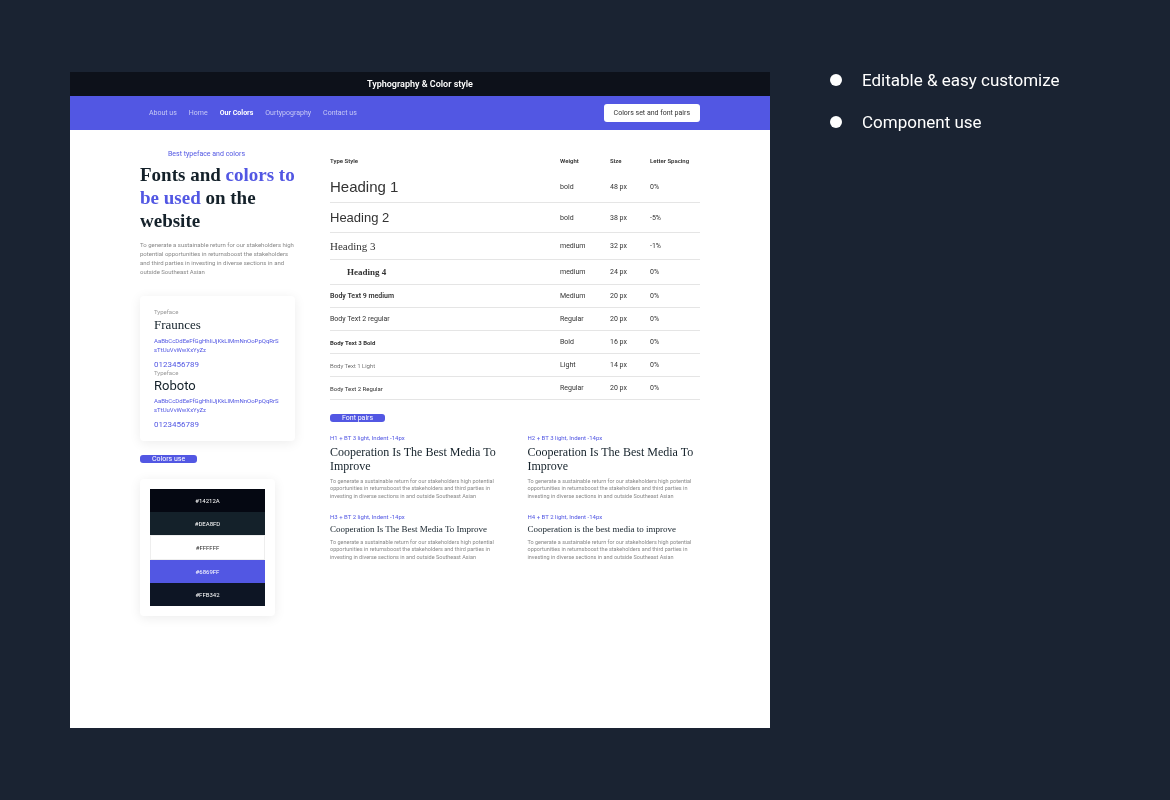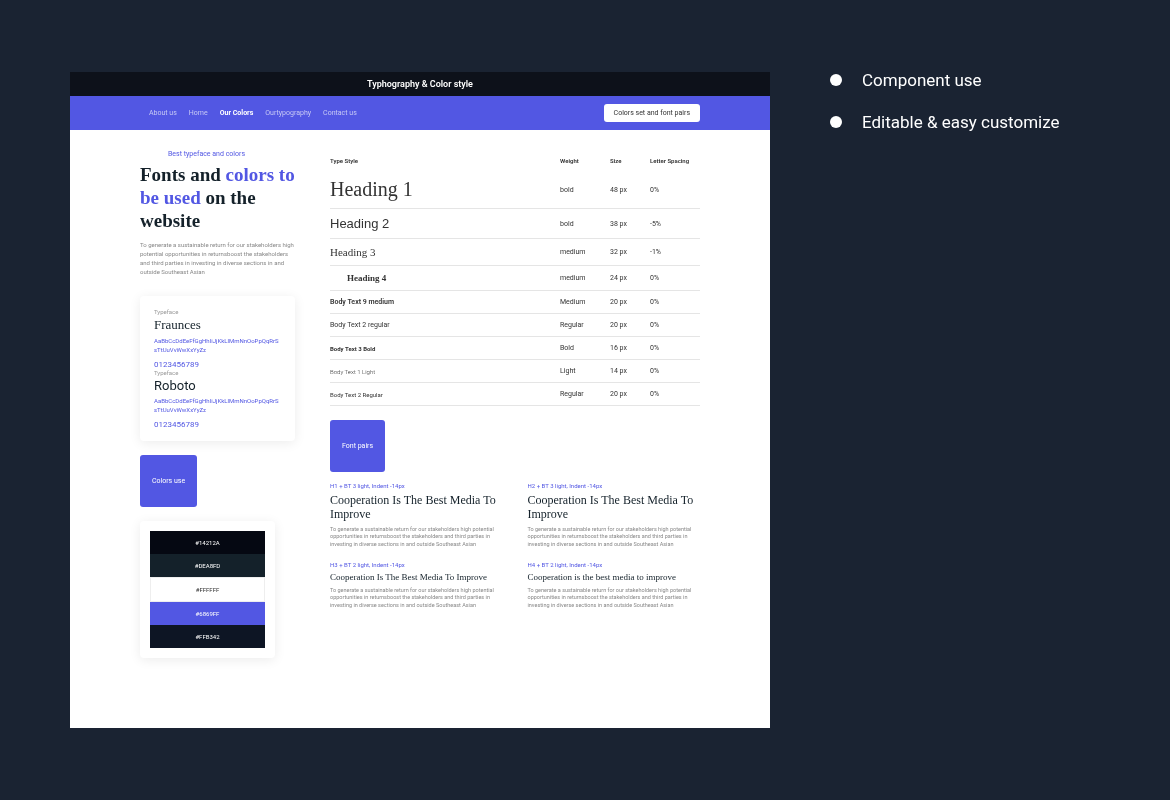--- a/index.html
+++ b/index.html
@@ -70,21 +70,21 @@
   .tf-name { font-size: 13px; font-family: Georgia, serif; color: #14212a; margin-top: 2px; }
   .tf-name.sans { font-family: Roboto, sans-serif; }
   .tf-sample { font-size: 6px; color: #5257e3; margin-top: 4px; line-height: 1.4; word-break: break-all; }
   .tf-nums { font-size: 8px; color: #5257e3; margin-top: 6px; }
   .typebox .tf-label:nth-of-type(2) { margin-top: 10px; }
   .btn-small {
     display: inline-block;
     background: #5257e3;
     color: #fff;
     font-size: 7px;
-    padding: 22px 12px;
+    padding: 0 12px;
     border-radius: 3px;
     margin-top: 14px;
   }
   .colorbox {
     background: #fff;
     border-radius: 4px;
     box-shadow: 0 2px 12px rgba(0,0,0,0.08);
     padding: 10px;
     margin-top: 14px;
     width: 135px;
@@ -98,21 +98,21 @@
   
   .ttable { width: 100%; }
   .trow { display: flex; align-items: center; border-bottom: 1px solid #e5e5e5; padding: 7px 0; }
   .trow.hdr { border-bottom: none; }
   .trow.hdr span { font-size: 6px; color: #333; font-weight: 600; }
   .c1 { flex: 1; }
   .c2 { width: 50px; }
   .c3 { width: 40px; }
   .c4 { width: 50px; }
   .trow span { font-size: 7px; color: #333; }
-  .c1.heading1 { font-size: 20px; font-family: Liberation Serif, serif; }
+  .c1.heading1 { font-size: 15px; font-family: Liberation Sans, sans-serif; }
   .c1.heading2 { font-size: 13px; font-family: Liberation Sans, sans-serif; }
   .c1.heading3 { font-size: 11px; font-family: Georgia, serif; }
   .c1.heading4 { font-size: 9px; font-family: Georgia, serif; font-weight: 600; padding-left: 17px; }
   .c1.body1 { font-size: 7px; font-weight: 600; }
   .c1.body2 { font-size: 7px; }
   .c1.body3 { font-size: 6px; font-weight: 700; }
   .c1.body4 { font-size: 6px; font-weight: 300; }
   .c1.body5 { font-size: 6px; }
   .fontpairs { display: flex; gap: 25px; margin-top: 10px; }
   .fp-col { flex: 1; }
@@ -269,19 +269,19 @@
           </div>
         </div>
       </div>
     </div>
   </div>
 </div>
 
 <div class="features">
   <div class="feat-row">
     <div class="dot"></div>
-    <span>Component use</span>
+    <span>Editable &amp; easy customize</span>
   </div>
   <div class="feat-row">
     <div class="dot"></div>
-    <span>Editable &amp; easy customize</span>
+    <span>Component use</span>
   </div>
 </div>
 
 </body></html>

